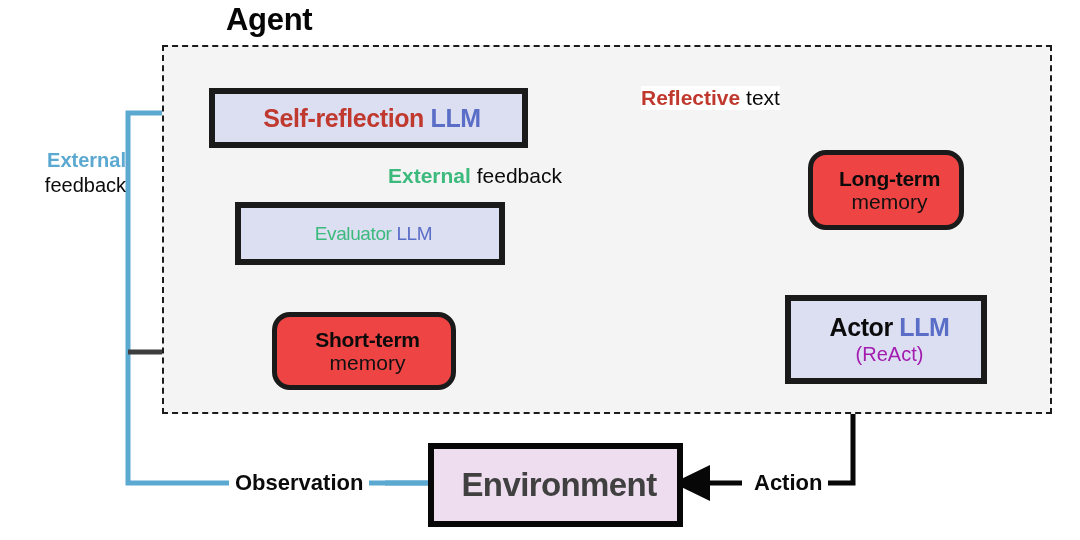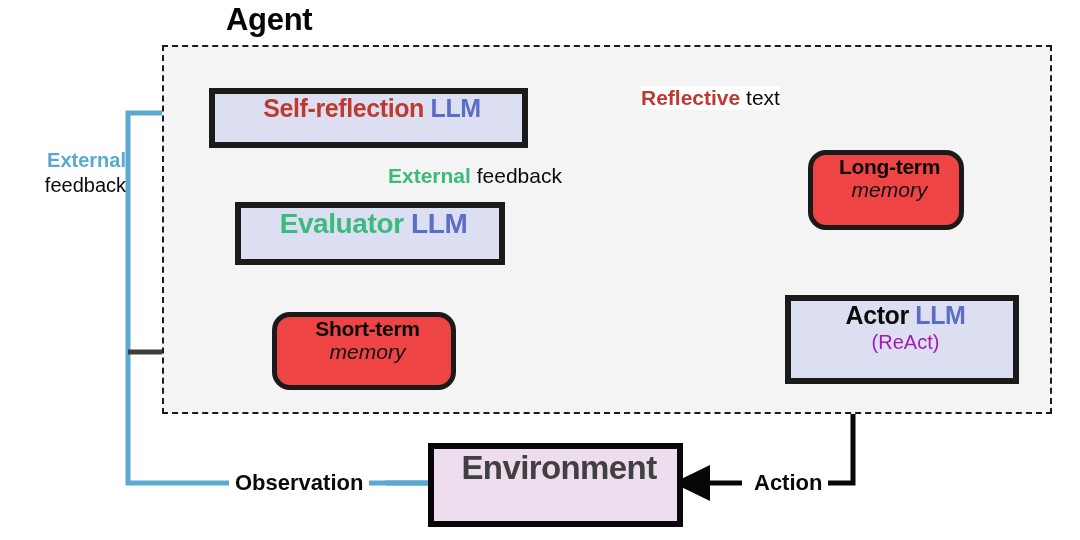--- a/index.html
+++ b/index.html
@@ -21,21 +21,21 @@
     top: 0;
     width: 1080px;
     height: 540px;
   }
   .node {
     position: absolute;
     box-sizing: border-box;
     display: flex;
     flex-direction: column;
     align-items: center;
-    justify-content: flex-start;
+    justify-content: center;
     text-align: center;
     z-index: 5;
     padding-left: 7px;
   }
   .node-llm {
     background: #dcdef2;
     border: 6px solid #1a1a1a;
   }
   .node-mem {
     background: #ef4444;
@@ -82,34 +82,34 @@
     border: 2.5px dashed #1b1b1b;
     z-index: 1;
   }
   #self-reflection-node {
     left: 209px; top: 88px; width: 319px; height: 60px;
   }
   #self-reflection-node .txt { font-size: 25px; font-weight: bold; letter-spacing: -0.4px; }
   #evaluator-node {
     left: 235px; top: 202px; width: 270px; height: 63px;
   }
-  #evaluator-node .txt { font-size: 28px; font-weight: bold; letter-spacing: -0.4px; }
+  #evaluator-node .txt { font-size: 19px; font-weight: normal; letter-spacing: -0.4px; }
   #actor-node {
-    left: 785px; top: 295px; width: 234px; height: 89px;
+    left: 785px; top: 295px; width: 202px; height: 89px;
   }
   #actor-node .line1 { font-size: 25px; font-weight: bold; letter-spacing: -0.4px; }
   #actor-node .line2 { font-size: 20px; color: #a21caf; margin-top: 1px; }
   #short-term-node {
     left: 272px; top: 312px; width: 184px; height: 78px;
   }
   #long-term-node {
     left: 808px; top: 150px; width: 156px; height: 80px;
   }
   .mem-line1 { font-size: 21px; font-weight: bold; color: #0b0b0b; letter-spacing: -0.3px; }
-  .mem-line2 { font-size: 21px; color: #111111; margin-top: -1px; font-style: italic; }
+  .mem-line2 { font-size: 21px; color: #111111; margin-top: -1px; }
   #environment-node {
     left: 428px; top: 443px; width: 255px; height: 84px;
   }
   #environment-node .txt { font-size: 33px; font-weight: bold; color: #404040; letter-spacing: -0.6px; }
   #external-feedback-label {
     left: 2px; top: 148px; width: 124px;
     text-align: right;
     font-size: 20px;
     line-height: 25px;
   }

